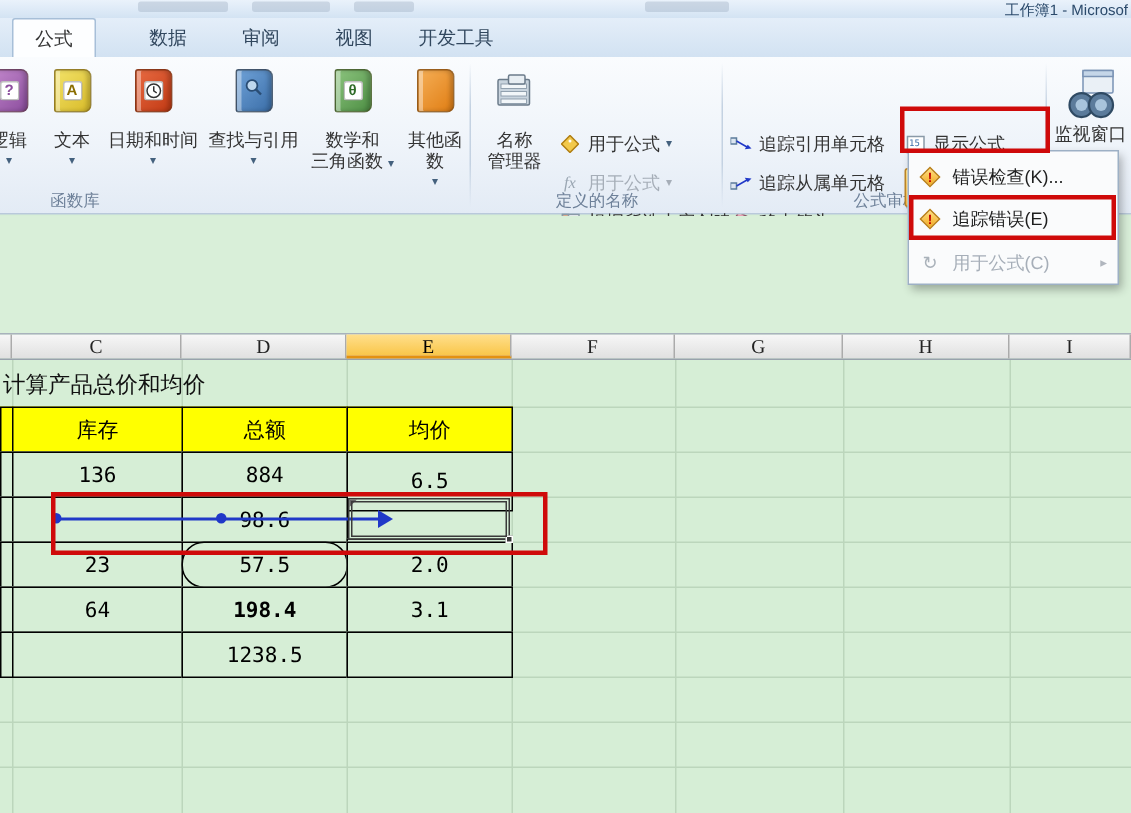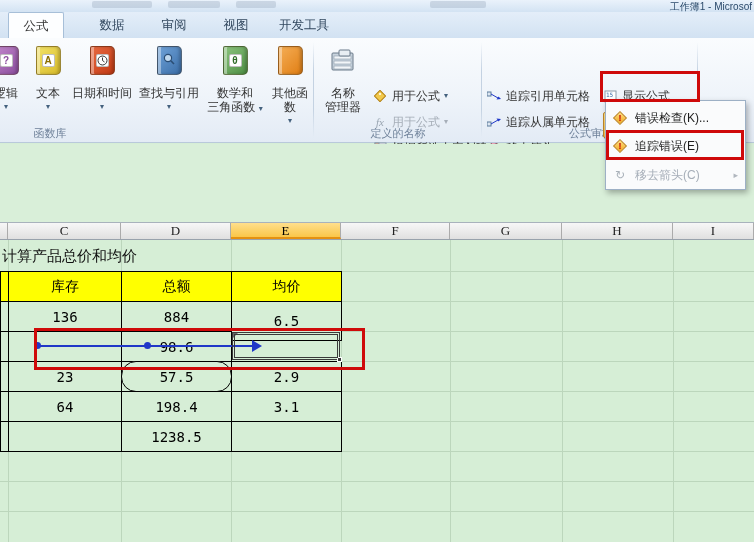--- a/index.html
+++ b/index.html
@@ -276,20 +276,33 @@
     <div class="abs grouplabel" style="left:484px;width:214px;">公式审核</div>
 
     <div class="abs errbtn">
       <span class="diamond">
           <span>!</span>
         </span>
       <span>错误检查</span>
       <span class="arrowsec">▾</span>
     </div>
 
+    <div class="abs bigbtn" style="left:700px;width:54px;">
+      <div class="iconwrap" style="padding-top:0;">
+        <span><svg width="34" height="36" viewBox="0 0 34 36">
+          <rect x="12" y="1" width="20" height="15" rx="1" fill="#EAF0F6" stroke="#7A93B5"></rect>
+          <rect x="12" y="1" width="20" height="4" fill="#C5D6E8" stroke="#7A93B5"></rect>
+          <circle cx="11" cy="24" r="8" fill="#5B7B9B" stroke="#2F4A63" stroke-width="1.5"></circle>
+          <circle cx="24" cy="24" r="8" fill="#5B7B9B" stroke="#2F4A63" stroke-width="1.5"></circle>
+          <circle cx="11" cy="24" r="4" fill="#A8C4DC"></circle>
+          <circle cx="24" cy="24" r="4" fill="#A8C4DC"></circle>
+        </svg></span>
+        </div>
+      <div class="biglabel" style="margin-top:2px;">监视窗口</div>
+    </div>
   </div>
 
   <div class="abs fband">
     <div class="abs formula">=D4/C4</div>
   </div>
 
   <div class="abs colheads">
     <div class="abs colcell" style="left:0;width:8px;"></div>
     <div class="abs colcell" style="left:8px;width:113px;">C</div>
     <div class="abs colcell" style="left:121px;width:110px;">D</div>
@@ -330,25 +343,25 @@
   <div class="abs cell" style="left:231px;top:301px;width:111px;height:40px;">6.5</div>
 
   <div class="abs cell" style="left:0;top:331px;width:9px;height:31px;"></div>
   <div class="abs cell" style="left:8px;top:331px;width:114px;height:31px;"></div>
   <div class="abs cell" style="left:121px;top:331px;width:111px;height:31px;">98.6</div>
   <div class="abs cell" style="left:231px;top:331px;width:111px;height:31px;margin-top:28px;">#DIV/0!</div>
 
   <div class="abs cell" style="left:0;top:361px;width:9px;height:31px;"></div>
   <div class="abs cell" style="left:8px;top:361px;width:114px;height:31px;">23</div>
   <div class="abs cell" style="left:121px;top:361px;width:111px;height:31px;border-radius:15px;">57.5</div>
-  <div class="abs cell" style="left:231px;top:361px;width:111px;height:31px;">2.9</div>
+  <div class="abs cell" style="left:231px;top:361px;width:111px;height:31px;">2.0</div>
 
   <div class="abs cell" style="left:0;top:391px;width:9px;height:31px;"></div>
   <div class="abs cell" style="left:8px;top:391px;width:114px;height:31px;">64</div>
-  <div class="abs cell" style="left:121px;top:391px;width:111px;height:31px;">198.4</div>
+  <div class="abs cell" style="left:121px;top:391px;width:111px;height:31px;font-weight:bold;">198.4</div>
   <div class="abs cell" style="left:231px;top:391px;width:111px;height:31px;">3.1</div>
 
   <div class="abs cell" style="left:0;top:421px;width:9px;height:31px;"></div>
   <div class="abs cell" style="left:8px;top:421px;width:114px;height:31px;"></div>
   <div class="abs cell" style="left:121px;top:421px;width:111px;height:31px;">1238.5</div>
   <div class="abs cell" style="left:231px;top:421px;width:111px;height:31px;"></div>
 
   <div class="abs traceline"></div>
   <div class="abs tracedot" style="left:34px;"></div>
   <div class="abs tracedot" style="left:144px;"></div>
@@ -367,21 +380,21 @@
       <span>错误检查(K)...</span>
     </div>
     <div class="menuitem" style="top:31px;">
       <span class="diamond">
           <span>!</span>
         </span>
       <span>追踪错误(E)</span>
     </div>
     <div class="menuitem grayed" style="top:60px;">
       <span class="mini" style="color:#AAB2BA;font-size:12px;">↻</span>
-      <span>移去箭头(C)</span>
+      <span>用于公式(C)</span>
       <span class="submark">▸</span>
     </div>
   </div>
 
   <div class="abs redbox" style="left:600px;top:71px;width:100px;height:31px;"></div>
   <div class="abs redbox" style="left:606px;top:130px;width:138px;height:30px;"></div>
   <div class="abs redbox" style="left:34px;top:328px;width:331px;height:42px;"></div>
 
 </div>
 

